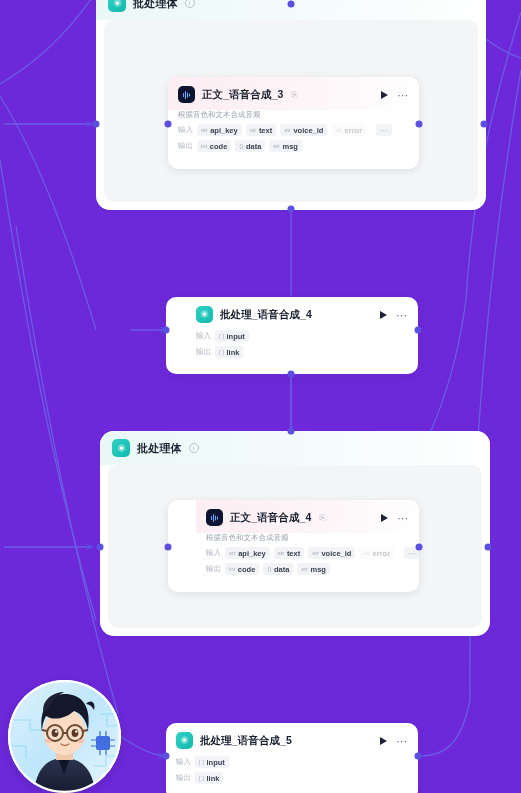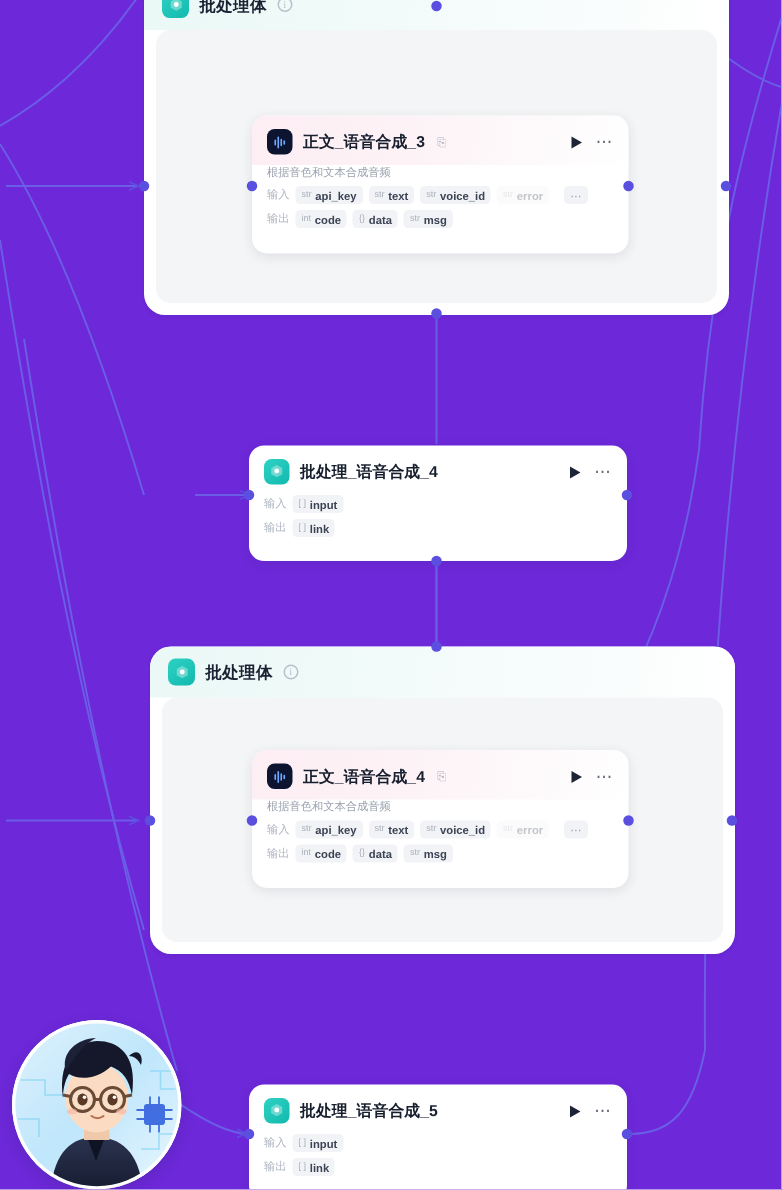--- a/index.html
+++ b/index.html
@@ -232,21 +232,21 @@
       </span>
     </div>
   </div>
   <span class="port" style="left:168px; top:124px;"></span>
   <span class="port" style="left:419px; top:124px;"></span>
   <span class="port" style="left:96px; top:124px;"></span>
   <span class="port" style="left:484px; top:124px;"></span>
   <span class="port" style="left:291px; top:4px;"></span>
   <span class="port" style="left:291px; top:209px;"></span>
 
-  <div class="node" style="left:166px; top:297px; width:252px; height:77px;">
+  <div class="node" style="left:166px; top:297px; width:252px; height:77px;padding-left:20px;">
     <div class="node-head">
       <span class="node-icon batch">
         <svg width="11" height="11" viewBox="0 0 24 24" fill="#ffffff">
           <path d="M12 2l8 4.5v9L12 20l-8-4.5v-9L12 2z" opacity=".35"></path>
           <circle cx="12" cy="11" r="3.6"></circle>
         </svg>
       </span>
       <span class="node-title">批处理_语音合成_4</span>
       <span class="node-actions">
         <span class="play-icon"></span>
@@ -279,21 +279,21 @@
           <path d="M12 2l8 4.5v9L12 20l-8-4.5v-9L12 2z" opacity=".35"></path>
           <circle cx="12" cy="11" r="3.6"></circle>
         </svg>
       </span>
       <span class="group-title">批处理体</span>
       <span class="info-icon">i</span>
     </div>
     <div class="group-body"></div>
   </div>
 
-  <div class="node tts" style="left:168px; top:500px; width:251px; height:92px;">
+  <div class="node tts" style="left:168px; top:500px; width:251px; height:92px;padding-left:28px;">
     <div class="node-head">
       <span class="node-icon tts">
         <svg width="12" height="12" viewBox="0 0 24 24" fill="none" stroke="#6ea8ff" stroke-width="2.2" stroke-linecap="round">
           <path d="M5 9v6M9 5v14M13 8v8M17 10v4"></path>
         </svg>
       </span>
       <span class="node-title">正文_语音合成_4</span>
       <span class="badge-mini">⎘</span>
       <span class="node-actions">
         <span class="play-icon"></span>

